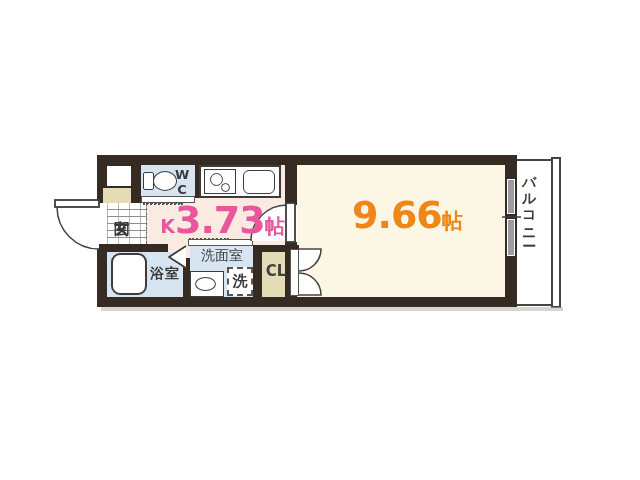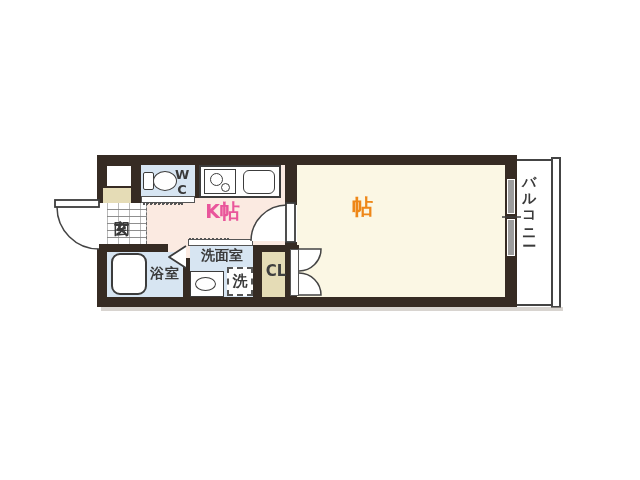--- a/index.html
+++ b/index.html
@@ -109,33 +109,35 @@
       <path d="M299,295 L321,295 A22,22 0 0 0 299,273" fill="none" stroke="#444" stroke-width="1.5"></path>
     </g>
     <g>
       <path d="M186,246 L169,257 L186,268" fill="#ffffff" stroke="#3c3c3c" stroke-width="1.8" stroke-linejoin="round"></path>
     </g>
     <line x1="502" y1="217" x2="521" y2="217" stroke="#3c3c3c" stroke-width="1.5"></line>
   </svg>
 
   <div class="abs lbl klabel" style="left:160px;top:201px;width:125px;height:42px;">
     <span style="font-size:19px;">K</span>
+      <span style="font-size:38px;letter-spacing:-1px;">3.73</span>
       <span style="font-size:20px;">帖</span>
   </div>
 
   <div class="abs lbl wlabel" style="left:352px;top:193px;width:130px;">
     <div class="row" style="margin-top:3px;">
+      <span style="font-size:38px;letter-spacing:-1px;">9.66</span>
       <span style="font-size:21px;">帖</span>
     </div>
   </div>
 
   <div class="abs lbl vtext" style="left:113px;top:207px;height:36px;font-size:15px;font-weight:700;">玄関</div>
 
   <div class="abs lbl vtext" style="left:175px;top:167px;height:30px;font-size:13px;font-weight:700;letter-spacing:0;">WC</div>
 
   <div class="abs lbl" style="left:146px;top:266px;width:38px;font-size:14px;font-weight:700;text-align:center;letter-spacing:1px;">浴室</div>
 
-  <div class="abs lbl" style="left:191px;top:248px;width:62px;font-size:14px;font-weight:700;text-align:center;">洗面室</div>
+  <div class="abs lbl" style="left:191px;top:248px;width:62px;font-size:14px;font-weight:400;text-align:center;">洗面室</div>
 
   <div class="abs lbl" style="left:262px;top:264px;width:28px;font-size:15px;font-weight:700;text-align:center;color:#3f3f3f;">CL</div>
 
   <div class="abs lbl vtext" style="left:522px;top:166px;height:138px;font-size:14px;font-weight:700;display:flex;align-items:center;">バルコニー</div>
 </div>
 
 </body></html>

